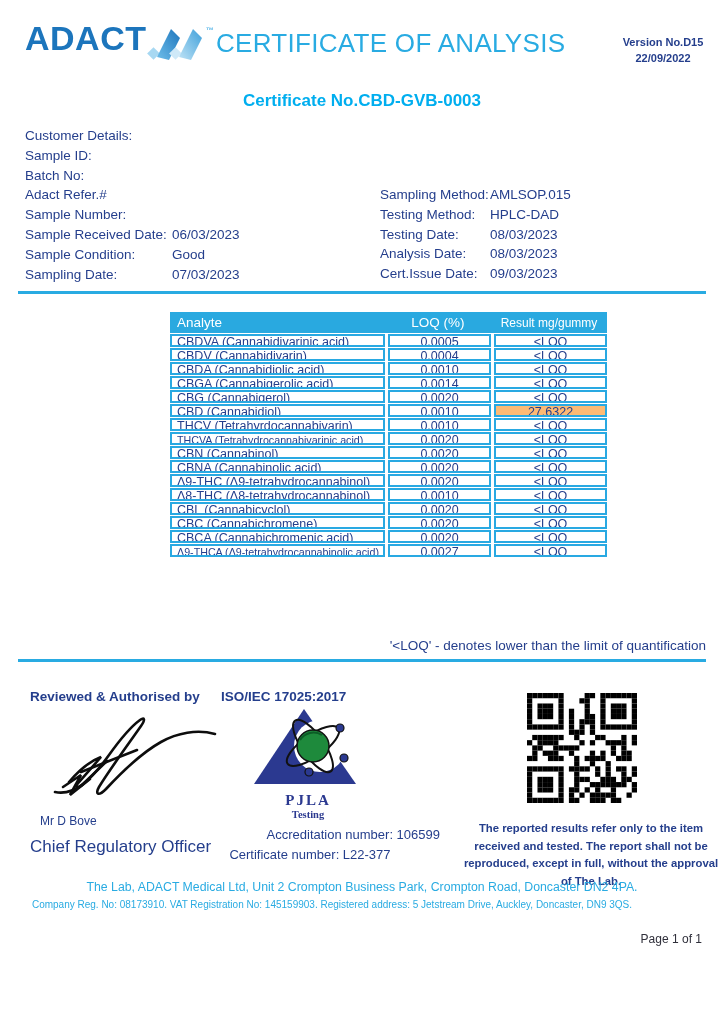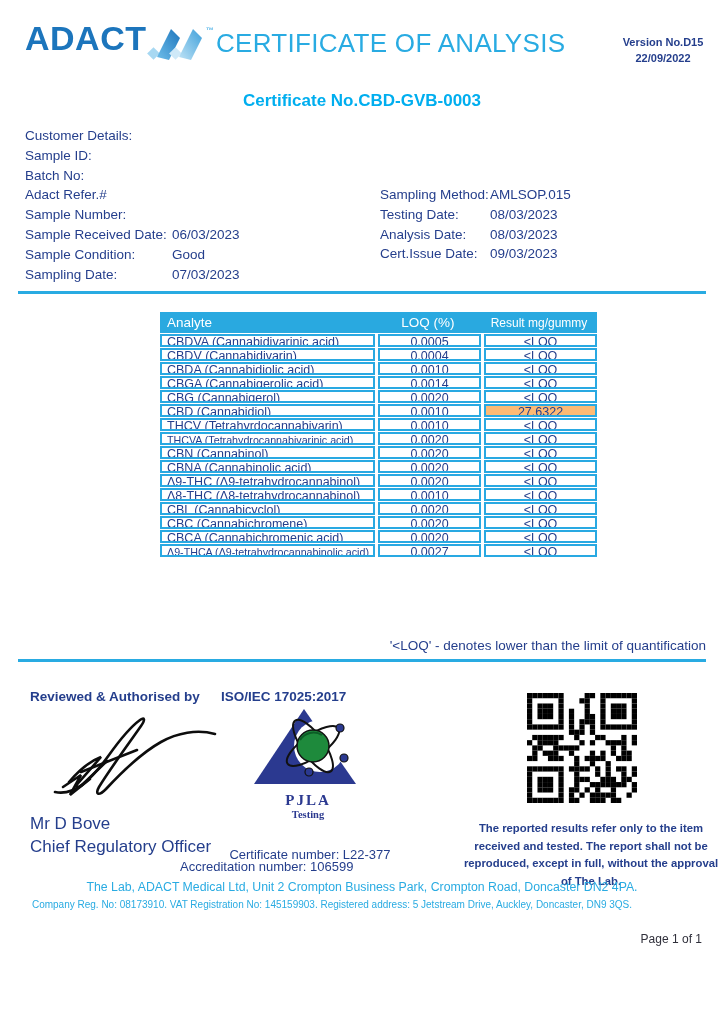--- a/index.html
+++ b/index.html
@@ -23,21 +23,21 @@
   .details-left{position:absolute;left:25px;top:126px;font-size:13.5px;color:#243E8C;}
   .details-right{position:absolute;left:380px;top:185px;font-size:13.5px;color:#243E8C;}
   .d-row{height:19.8px;line-height:19.8px;white-space:nowrap;}
   .details-left .d-label{display:inline-block;width:147px;}
   .details-right .d-label{display:inline-block;width:110px;}
 
   .rule{position:absolute;left:18px;width:688px;height:3px;background:#29ABE2;}
   #rule1{top:291px;} #rule2{top:659px;}
 
   
-  .coa-table{position:absolute;left:160px;top:312px;width:437px;}
+  .coa-table{position:absolute;left:170px;top:312px;width:437px;}
   .t-head{display:flex;background:#29A9E0;color:#ffffff;height:21px;align-items:center;}
   .th1{width:215px;padding-left:7px;font-size:13.5px;box-sizing:border-box;}
   .th2{width:106px;text-align:center;font-size:13.5px;}
   .th3{width:116px;text-align:center;font-size:12px;}
   .t-row{display:flex;margin-top:1px;}
   .t-cell{border:2px solid #29A9E2;height:13px;line-height:13px;font-size:12.5px;
           color:#243E8C;background:#fff;box-sizing:border-box;overflow:hidden;white-space:nowrap;}
   .c1{width:215px;padding-left:5px;}
   .c2{width:103px;margin-left:3px;text-align:center;}
   .c3{width:113px;margin-left:3px;text-align:center;}
@@ -48,23 +48,23 @@
 
   
   .reviewed{position:absolute;left:30px;top:689px;font-size:13.5px;font-weight:bold;color:#243E8C;}
   .iso{position:absolute;left:221px;top:689px;font-size:13.5px;font-weight:bold;color:#243E8C;}
   .signature{position:absolute;left:45px;top:710px;}
   .pjla{position:absolute;left:250px;top:706px;width:116px;text-align:center;}
   .pjla-text{font-family:"Liberation Serif",serif;font-weight:bold;color:#2B3990;
              font-size:15px;letter-spacing:2px;margin-top:0px;}
   .pjla-sub{font-family:"Liberation Serif",serif;font-weight:bold;color:#2B3990;font-size:10.5px;}
   .qr{position:absolute;left:527px;top:693px;}
-  .sig-name{position:absolute;left:30px;top:814px;font-size:17px;color:#243E8C;}
+  .sig-name{position:absolute;left:40px;top:814px;font-size:12px;color:#243E8C;}
   .sig-role{position:absolute;left:30px;top:837px;font-size:17px;color:#243E8C;}
-  .accr1{position:absolute;left:180px;top:859px;width:260px;text-align:left;font-size:13px;color:#243E8C;}
+  .accr1{position:absolute;left:180px;top:827px;width:260px;text-align:right;font-size:13px;color:#243E8C;}
   .accr2{position:absolute;left:180px;top:847px;width:260px;text-align:center;font-size:13px;color:#243E8C;}
   .disclaimer{position:absolute;left:460px;top:820px;width:262px;text-align:center;
               font-size:11.3px;font-weight:600;color:#243E8C;line-height:1.55;}
 
   
   .f1{position:absolute;left:0;top:880px;width:724px;text-align:center;font-size:12.3px;color:#29ABE2;font-weight:500;}
   .f2{position:absolute;left:0;top:899px;width:664px;text-align:center;font-size:10px;color:#29ABE2;font-weight:500;}
   .pageno{position:absolute;right:22px;top:932px;font-size:12px;color:#2f2f3a;}
 </style>
 </head>
@@ -105,20 +105,21 @@
       <div class="d-row"><span class="d-label">Sample ID:</span><span class="d-value"></span></div>
       <div class="d-row"><span class="d-label">Batch No:</span><span class="d-value"></span></div>
       <div class="d-row"><span class="d-label">Adact Refer.#</span><span class="d-value"></span></div>
       <div class="d-row"><span class="d-label">Sample Number:</span><span class="d-value"></span></div>
       <div class="d-row"><span class="d-label">Sample Received Date:</span><span class="d-value">06/03/2023</span></div>
       <div class="d-row"><span class="d-label">Sample Condition:</span><span class="d-value">Good</span></div>
       <div class="d-row"><span class="d-label">Sampling Date:</span><span class="d-value">07/03/2023</span></div>
     </div>
   <div class="details-right" id="details-right">
       <div class="d-row"><span class="d-label">Sampling Method:</span><span class="d-value">AMLSOP.015</span></div>
+      <div class="d-row"><span class="d-label">Testing Method:</span><span class="d-value">HPLC-DAD</span></div>
       <div class="d-row"><span class="d-label">Testing Date:</span><span class="d-value">08/03/2023</span></div>
       <div class="d-row"><span class="d-label">Analysis Date:</span><span class="d-value">08/03/2023</span></div>
       <div class="d-row"><span class="d-label">Cert.Issue Date:</span><span class="d-value">09/03/2023</span></div>
     </div>
 
   <div class="rule" id="rule1"></div>
 
   <div class="coa-table">
     <div class="t-head">
       <div class="th1">Analyte</div>

